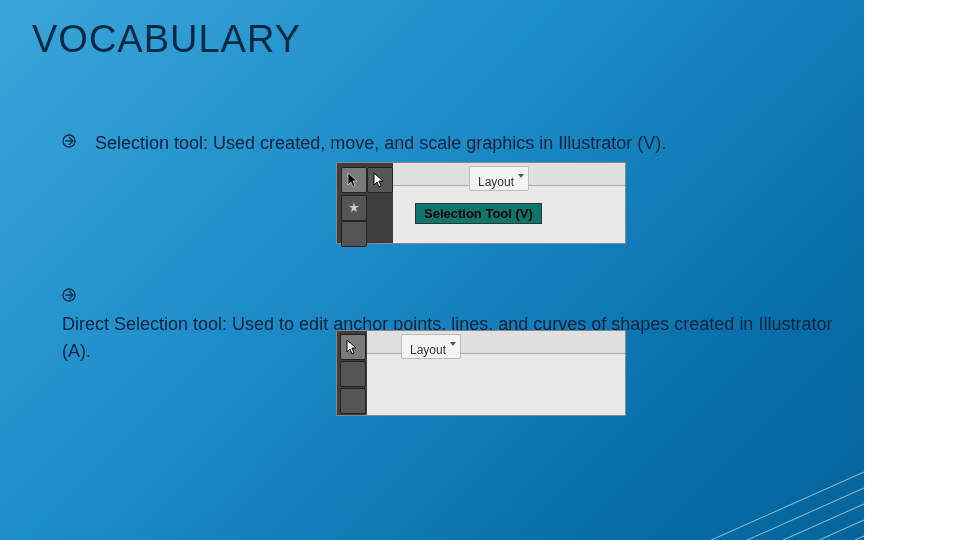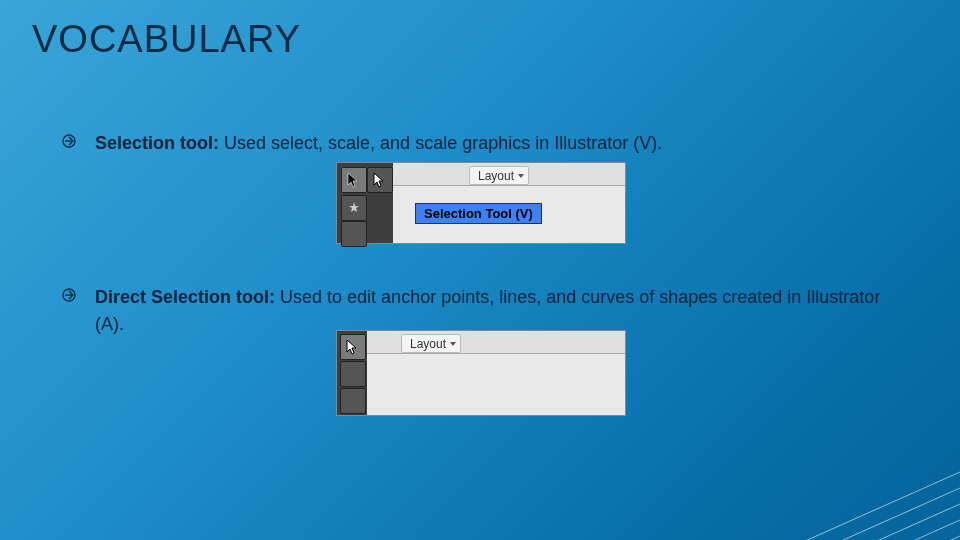--- a/index.html
+++ b/index.html
@@ -1,38 +1,38 @@
 <!DOCTYPE html>
 <html><head>
 <meta charset="utf-8">
 <style>
   html,body{margin:0;padding:0;width:960px;height:540px;overflow:hidden;font-family:Arial,Helvetica,sans-serif}
-  .slide{position:relative;width:960px;height:540px;background:linear-gradient(135deg,#3aa5d8 0%,#1d8dc9 40%,#076ea8 80%,#05649b 100%)}
+  .slide{position:relative;width:864px;height:540px;background:linear-gradient(135deg,#3aa5d8 0%,#1d8dc9 40%,#076ea8 80%,#05649b 100%)}
   .title{position:absolute;left:32px;top:18px;color:#002a44;font-size:38px;letter-spacing:1px;font-weight:400}
   .bullet{position:absolute;color:#00223a;font-size:18px;line-height:1.5}
   .bullet .dot{display:inline-block;vertical-align:top;margin-right:14px;margin-top:4px}
   .bullet .dot svg{display:block}
   .bullet .txt{display:inline-block;max-width:800px;vertical-align:top}
-  .bold{font-weight:700}
+  .bold{font-weight:400}
   .b1{left:62px;top:130px}
   .b2{left:62px;top:284px}
 
   .img{position:absolute;background:#e9e9e9;border:1px solid #888}
   .img1{left:336px;top:162px;width:288px;height:80px}
   .img2{left:336px;top:330px;width:288px;height:84px}
 
   
   .toolcol{position:absolute;left:0;top:0;width:56px;height:100%;background:#3e3e3e}
   .toolbtn{position:absolute;width:24px;height:24px;background:#555;border:1px solid #222;border-radius:2px}
   .toolbtn.sel{background:#7a7a7a}
   .hollow-cursor{position:absolute;left:5px;top:4px}
   .panelbar{position:absolute;left:56px;top:0;right:0;height:22px;background:#e0e0e0;border-bottom:1px solid #aaa}
-  .drop{position:absolute;left:56px;top:4px;background:#f4f4f4;border:1px solid #bbb;border-radius:2px;padding:2px 14px 1px 8px;font-size:12px;color:#333}
+  .drop{position:absolute;left:56px;top:4px;background:#f4f4f4;border:1px solid #bbb;border-radius:2px;padding:8px 14px 1px 8px;font-size:12px;color:#333}
   .drop::after{content:"";position:absolute;right:4px;top:7px;border-left:3px solid transparent;border-right:3px solid transparent;border-top:4px solid #555}
-  .tooltip{position:absolute;background:#3b82f6;border:1px solid #333;font-size:13px;color:#000;padding:2px 8px;white-space:nowrap}
+  .tooltip{position:absolute;background:#0f766e;border:1px solid #333;font-size:13px;color:#000;padding:2px 8px;white-space:nowrap}
   .tip1{left:78px;top:40px;font-weight:700}
   .tip2{left:60px;top:38px;font-weight:700}
 
   
   .lines{position:absolute;right:-40px;bottom:-10px;width:400px;height:260px;pointer-events:none}
   .lines div{position:absolute;right:-60px;height:1px;background:rgba(255,255,255,0.55);width:520px;transform-origin:right center;transform:rotate(-24deg)}
 </style>
 </head>
 <body>
 
@@ -42,21 +42,21 @@
 
   <div class="bullet b1">
     <span class="dot">
       <svg width="14" height="14" viewBox="0 0 14 14">
           <circle cx="7" cy="7" r="6" fill="none" stroke="#002a44" stroke-width="1.3"></circle>
           <path d="M7 3 L11 7 L7 11" fill="none" stroke="#002a44" stroke-width="1.3"></path>
           <line x1="3" y1="7" x2="10" y2="7" stroke="#002a44" stroke-width="1.3"></line>
         </svg>
     </span>
     <span class="txt">
-      <span class="bold">Selection tool:</span><span> Used select, scale, and scale graphics in Illustrator (V).</span>
+      <span class="bold">Selection tool:</span><span> Used created, move, and scale graphics in Illustrator (V).</span>
     </span>
   </div>
 
   <div class="img img1">
     <div class="toolcol">
       <div class="toolbtn sel" style="left:4px;top:4px">
         <svg class="hollow-cursor" width="14" height="16" viewBox="0 0 14 16">
             <path d="M1 1 L1 13 L4 10 L6 15 L8 14 L6 9 L10 9 Z" fill="#000" stroke="#fff" stroke-width="0.6"></path>
           </svg>
       </div>

